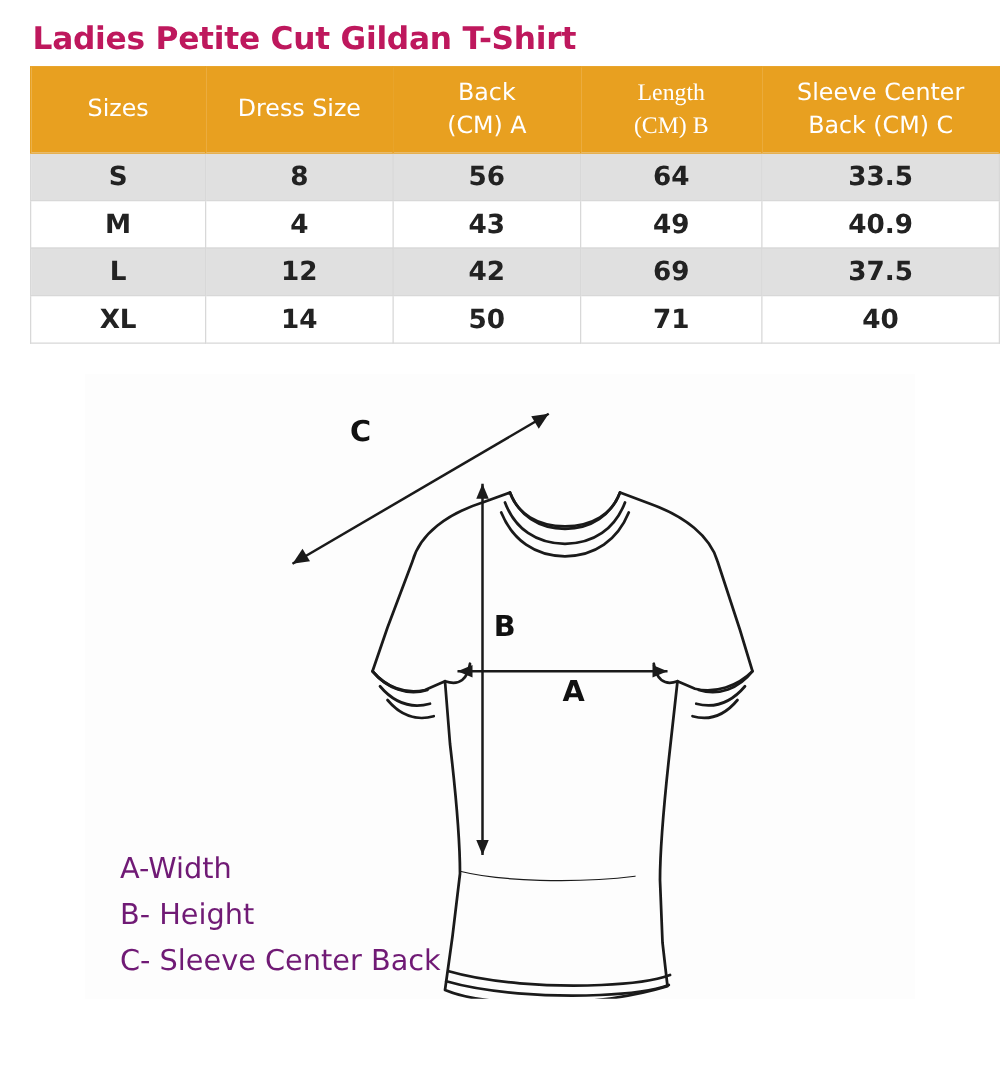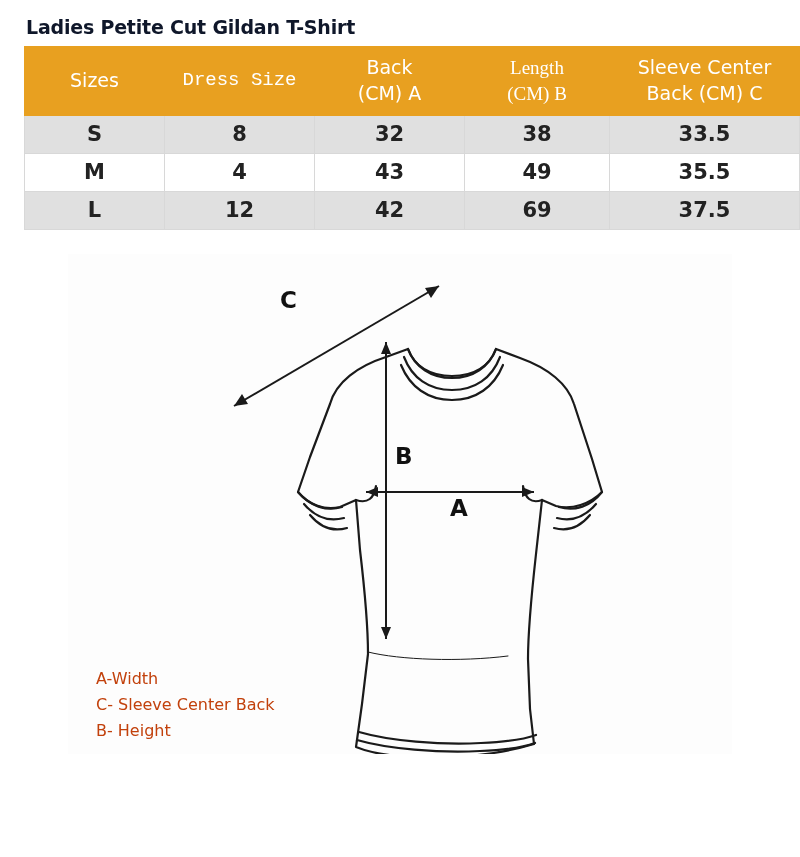--- a/index.html
+++ b/index.html
@@ -14,26 +14,26 @@
     color: #1a1a1a;
     overflow: hidden;
   }
   .page {
     width: 800px;
     height: 857px;
     position: relative;
     box-sizing: border-box;
   }
   .title {
-    font-size: 19px;
+    font-size: 25px;
     font-weight: bold;
     letter-spacing: -0.2px;
     padding: 17px 0 8px 26px;
     line-height: 1.1;
-    color: #0f172a;
+    color: #be185d;
   }
   
   table.size-table {
     border-collapse: collapse;
     table-layout: fixed;
     width: 750px;
     margin-left: 24px;
     font-size: 19px;
   }
   table.size-table th,
@@ -56,43 +56,43 @@
     height: 35px;
     font-weight: bold;
     font-size: 21px;
     color: #222;
     background: #ffffff;
   }
   table.size-table tbody tr.alt td {
     background: #e0e0e0;
   }
   .col-size   { width: 135px; }
-  .col-dress  { width: 145px; font-family: Liberation Mono, monospace; }
+  .col-dress  { width: 145px; }
   .col-width  { width: 145px; }
   .col-length { width: 140px; font-family: Liberation Serif, serif; }
   .col-sleeve { width: 185px; }
 
   
   .diagram-wrap {
     position: relative;
     margin: 24px 0 0 68px;
     width: 664px;
     height: 500px;
     background: #fdfdfd;
   }
   .diagram-wrap svg {
     display: block;
   }
   .legend {
     position: absolute;
     left: 28px;
     bottom: 10px;
-    font-size: 16px;
+    font-size: 23px;
     line-height: 1.62;
-    color: #c2410c;
+    color: #701a75;
   }
   .legend div { white-space: pre; }
 </style>
 </head>
 <body>
 
 <div class="page">
 
   <div class="title">Ladies Petite Cut Gildan T-Shirt</div>
 
@@ -116,37 +116,44 @@
         <th class="col-sleeve">
           <div>Sleeve Center</div>
           <div>Back (CM) C</div>
         </th>
       </tr>
     </thead>
     <tbody>
       <tr class="alt">
         <td>S</td>
         <td>8</td>
-        <td>32</td>
-        <td>38</td>
+        <td>56</td>
+        <td>64</td>
         <td>33.5</td>
       </tr>
       <tr>
         <td>M</td>
         <td>4</td>
         <td>43</td>
         <td>49</td>
-        <td>35.5</td>
+        <td>40.9</td>
       </tr>
       <tr class="alt">
         <td>L</td>
         <td>12</td>
         <td>42</td>
         <td>69</td>
         <td>37.5</td>
+      </tr>
+      <tr>
+        <td>XL</td>
+        <td>14</td>
+        <td>50</td>
+        <td>71</td>
+        <td>40</td>
       </tr>
     </tbody>
   </table>
 
   <div class="diagram-wrap">
     <svg width="664" height="500" viewBox="0 0 664 500" xmlns="http://www.w3.org/2000/svg">
 
       <g fill="none" stroke="#1a1a1a" stroke-width="2.2" stroke-linejoin="round" stroke-linecap="round">
 
         <path d="M262,150
@@ -213,18 +220,18 @@
       <g>
         <line x1="166" y1="152" x2="371" y2="32" stroke="#1a1a1a" stroke-width="2"></line>
         <polygon points="166,152 180,150 174,140" fill="#1a1a1a"></polygon>
         <polygon points="371,32 357,34 363,44" fill="#1a1a1a"></polygon>
       </g>
       <text x="212" y="54" font-family="DejaVu Sans, sans-serif" font-size="23" font-weight="bold" fill="#111">C</text>
     </svg>
 
     <div class="legend">
       <div>A-Width</div>
+      <div>B- Height</div>
       <div>C- Sleeve Center Back</div>
-      <div>B- Height</div>
     </div>
   </div>
 
 </div>
 
 </body></html>

